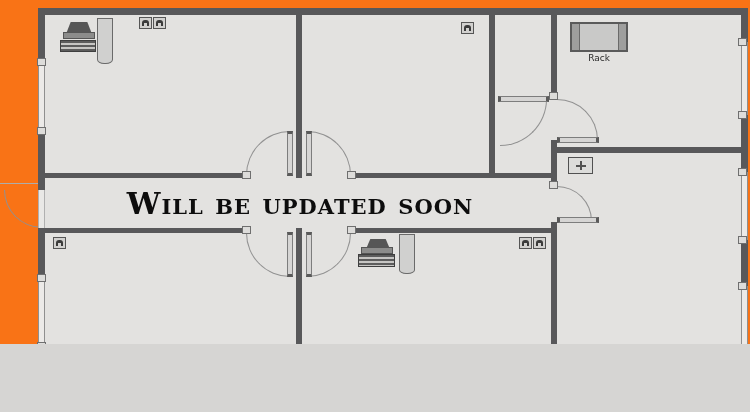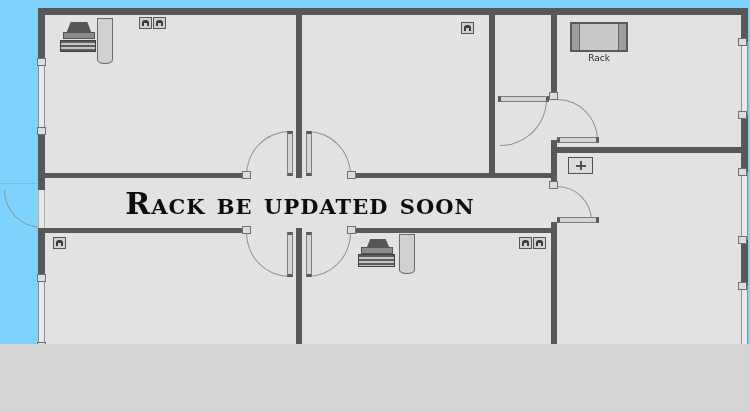--- a/index.html
+++ b/index.html
@@ -1,16 +1,16 @@
 <!DOCTYPE html>
 <html><head>
 <meta charset="utf-8">
 <style>
   html,body{margin:0;padding:0;background:#d6d5d3;font-family:"DejaVu Sans",sans-serif;}
-  #plan{position:relative;width:750px;height:344px;background:#7dd3fc;overflow:hidden;}
+  #plan{position:relative;width:750px;height:344px;background:#f97316;overflow:hidden;}
   #building-bg{position:absolute;left:42px;top:12px;width:702px;height:381px;background:#e3e2e0;}
   .w{position:absolute;background:#58585a;}
   .winV{position:absolute;width:7px;background:#eceae8;border-left:1px solid #8f8f8f;border-right:1px solid #8f8f8f;box-sizing:border-box;}
   .winH{position:absolute;height:7px;background:#eceae8;border-top:1px solid #8f8f8f;border-bottom:1px solid #8f8f8f;box-sizing:border-box;}
   .mk{position:absolute;width:9px;height:8px;background:#dddcda;border:1px solid #6f6f6f;box-sizing:border-box;}
   .arc{position:absolute;box-sizing:border-box;}
   .arc.nw{border-top:1px solid #919191;border-left:1px solid #919191;border-top-left-radius:100% 100%;}
   .arc.ne{border-top:1px solid #919191;border-right:1px solid #919191;border-top-right-radius:100% 100%;}
   .arc.sw{border-bottom:1px solid #919191;border-left:1px solid #919191;border-bottom-left-radius:100% 100%;}
   .arc.se{border-bottom:1px solid #919191;border-right:1px solid #919191;border-bottom-right-radius:100% 100%;}
@@ -143,14 +143,14 @@
     <div class="bar-l"></div>
     <div class="bar-r"></div>
   </div>
   <div id="rack-label">Rack</div>
 
   <div id="vent">
     <div class="pv"></div>
     <div class="ph"></div>
   </div>
 
-  <div id="watermark">Rack be updated soon</div>
+  <div id="watermark">Will be updated soon</div>
 </div>
 
 </body></html>

